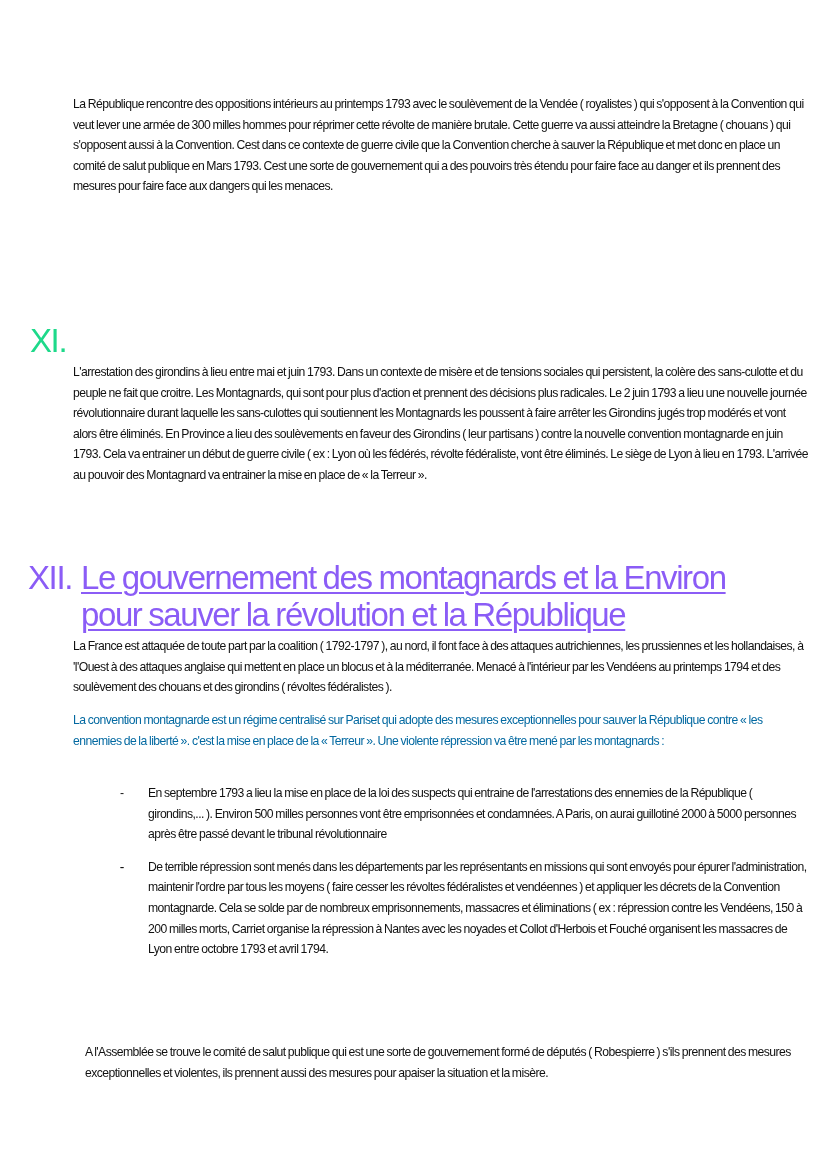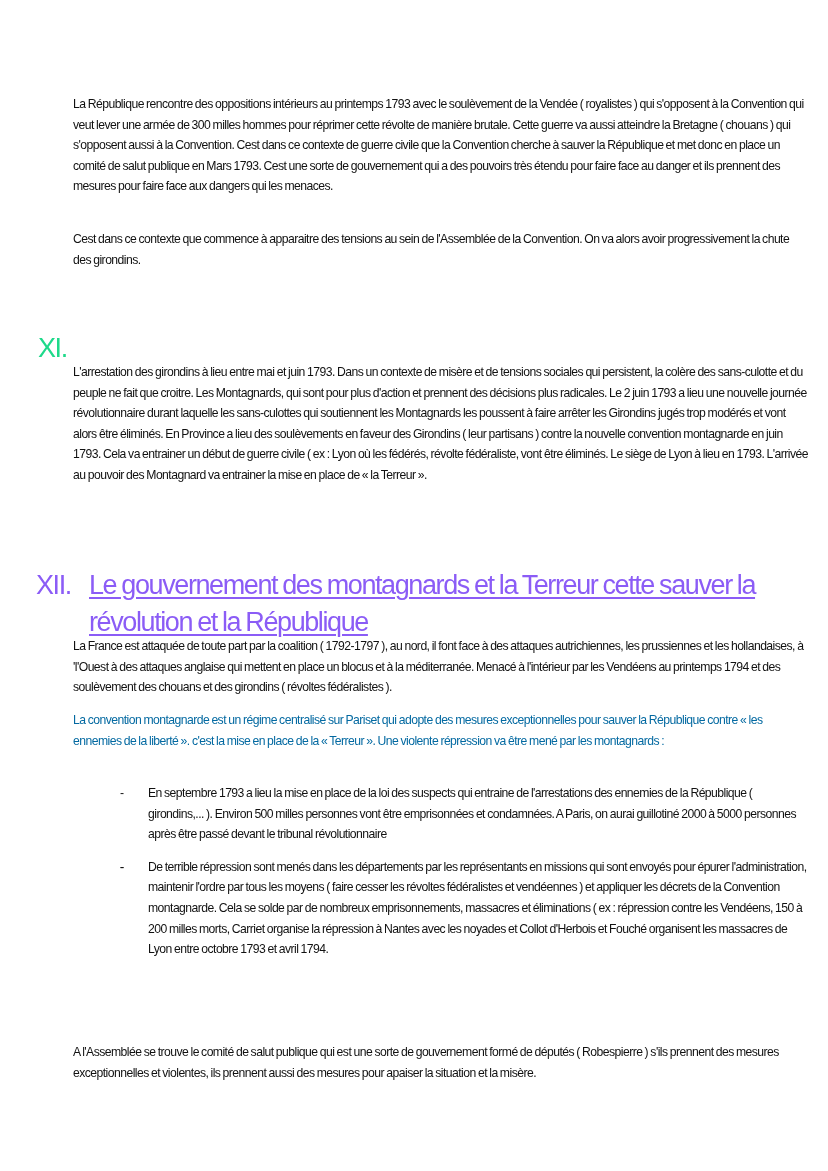--- a/index.html
+++ b/index.html
@@ -18,23 +18,23 @@
       width: 735px;
       font-size: 12.2px;
       line-height: 20.6px;
       letter-spacing: -0.55px;
       word-spacing: -0.6px;
       margin: 0;
       font-stretch: condensed;
     }
     .heading {
       position: absolute;
-      margin: 16px;
+      margin: 8px;
       font-weight: normal;
-      font-size: 27px;
+      font-size: 33px;
       line-height: 37px;
       letter-spacing: -1.4px;
       word-spacing: -1px;
       color: #1ed98a;
     }
     .heading .num {
       position: absolute;
       left: 0;
       top: 0;
     }
@@ -69,45 +69,44 @@
       left: 0;
       top: 0;
     }
   </style>
 </head>
 <body>
 
 <div class="page">
 
   <p class="para" style="top: 94px; color: rgb(17, 17, 17);">La République rencontre des oppositions intérieurs au printemps 1793 avec le soulèvement de la Vendée ( royalistes ) qui s'opposent à la Convention qui veut lever une armée de 300 milles hommes pour réprimer cette révolte de manière brutale. Cette guerre va aussi atteindre la Bretagne ( chouans ) qui s'opposent aussi à la Convention. Cest dans ce contexte de guerre civile que la Convention cherche à sauver la République et met donc en place un comité de salut publique en Mars 1793. Cest une sorte de gouvernement qui a des pouvoirs très étendu pour faire face au danger et ils prennent des mesures pour faire face aux dangers qui les menaces.</p>
-  <p class="para" style="top: 229px; color: rgb(17, 17, 17);">Cest dans ce contexte que commence à apparaitre des tensions au sein de l'Assemblée de la Convention. On va alors avoir progressivement la chute des girondins.</p>
 
   <h2 class="heading" style="left: 22px; top: 314px; width: 790px; height: 37px; color: rgb(30, 217, 138);">
     <span class="num">XI.</span>
   </h2>
 
   <p class="para" style="top: 362px; color: rgb(17, 17, 17);">L'arrestation des girondins à lieu entre mai et juin 1793. Dans un contexte de misère et de tensions sociales qui persistent, la colère des sans-culotte et du peuple ne fait que croitre. Les Montagnards, qui sont pour plus d'action et prennent des décisions plus radicales. Le 2 juin 1793 a lieu une nouvelle journée révolutionnaire durant laquelle les sans-culottes qui soutiennent les Montagnards les poussent à faire arrêter les Girondins jugés trop modérés et vont alors être éliminés. En Province a lieu des soulèvements en faveur des Girondins ( leur partisans ) contre la nouvelle convention montagnarde en juin 1793. Cela va entrainer un début de guerre civile ( ex : Lyon où les fédérés, révolte fédéraliste, vont être éliminés. Le siège de Lyon à lieu en 1793. L'arrivée au pouvoir des Montagnard va entrainer la mise en place de « la Terreur ».</p>
 
   <h2 class="heading" style="left: 20px; top: 551px; width: 790px; height: 74px; color: #8b5cf6;">
     <span class="num">XII.</span>
-    <span class="title">Le gouvernement des montagnards et la Terreur cette sauver la révolution et la République</span>
+    <span class="title">Le gouvernement des montagnards et la Environ pour sauver la révolution et la République</span>
   </h2>
 
   <p class="para" style="top: 636px; color: rgb(17, 17, 17);">La France est attaquée de toute part par la coalition ( 1792-1797 ), au nord, il font face à des attaques autrichiennes, les prussiennes et les hollandaises, à 'l'Ouest à des attaques anglaise qui mettent en place un blocus et à la méditerranée. Menacé à l'intérieur par les Vendéens au printemps 1794 et des soulèvement des chouans et des girondins ( révoltes fédéralistes ).</p>
   <p class="para" style="top: 710px; color: #0369a1;">La convention montagnarde est un régime centralisé sur Pariset qui adopte des mesures exceptionnelles pour sauver la République contre « les ennemies de la liberté ». c'est la mise en place de la « Terreur ». Une violente répression va être mené par les montagnards :</p>
 
   <ul class="dash-list" style="top:783px;">
     <li style="color: rgb(17, 17, 17);">
       <span class="dash">-</span>
       <span>En septembre 1793 a lieu la mise en place de la loi des suspects qui entraine de l'arrestations des ennemies de la République ( girondins,... ). Environ 500 milles personnes vont être emprisonnées et condamnées. A Paris, on aurai guillotiné 2000 à 5000 personnes après être passé devant le tribunal révolutionnaire</span>
     </li>
     <li style="color: rgb(17, 17, 17);">
       <span class="dash">-</span>
     </li>
     <li style="color: rgb(17, 17, 17);">
       <span class="dash">-</span>
       <span>De terrible répression sont menés dans les départements par les représentants en missions qui sont envoyés pour épurer l'administration, maintenir l'ordre par tous les moyens ( faire cesser les révoltes fédéralistes et vendéennes ) et appliquer les décrets de la Convention montagnarde. Cela se solde par de nombreux emprisonnements, massacres et éliminations ( ex : répression contre les Vendéens, 150 à 200 milles morts, Carriet organise la répression à Nantes avec les noyades et Collot d'Herbois et Fouché organisent les massacres de Lyon entre octobre 1793 et avril 1794.</span>
     </li>
   </ul>
 
-  <p class="para" style="top: 1042px; color: rgb(17, 17, 17);">A l'Assemblée se trouve le comité de salut publique qui est une sorte de gouvernement formé de députés ( Robespierre ) s'ils prennent des mesures exceptionnelles et violentes, ils prennent aussi des mesures pour apaiser la situation et la misère.</p>
+  <p class="para" style="top: 1042px; color: rgb(17, 17, 17); margin-left: 12px;">A l'Assemblée se trouve le comité de salut publique qui est une sorte de gouvernement formé de députés ( Robespierre ) s'ils prennent des mesures exceptionnelles et violentes, ils prennent aussi des mesures pour apaiser la situation et la misère.</p>
 
 </div>
 
 </body></html>

